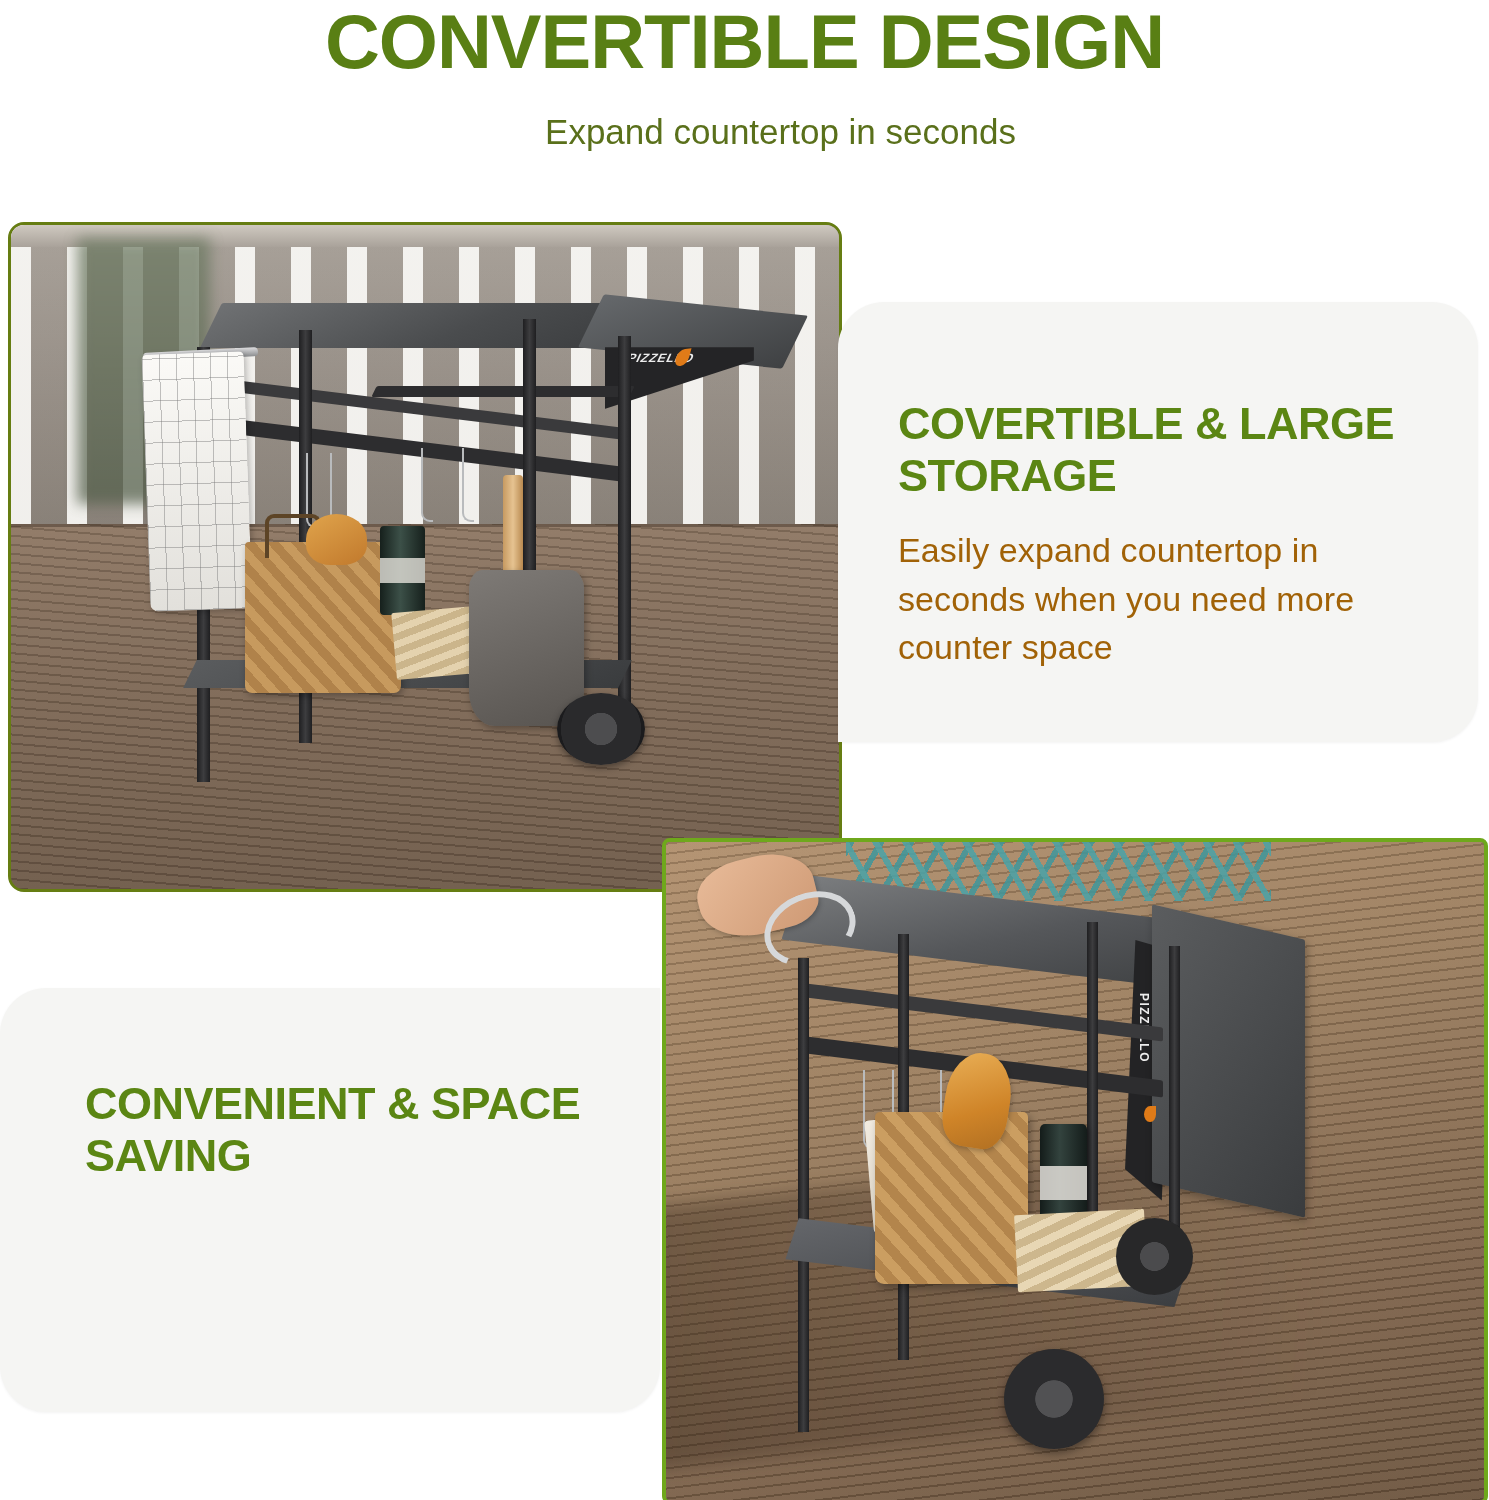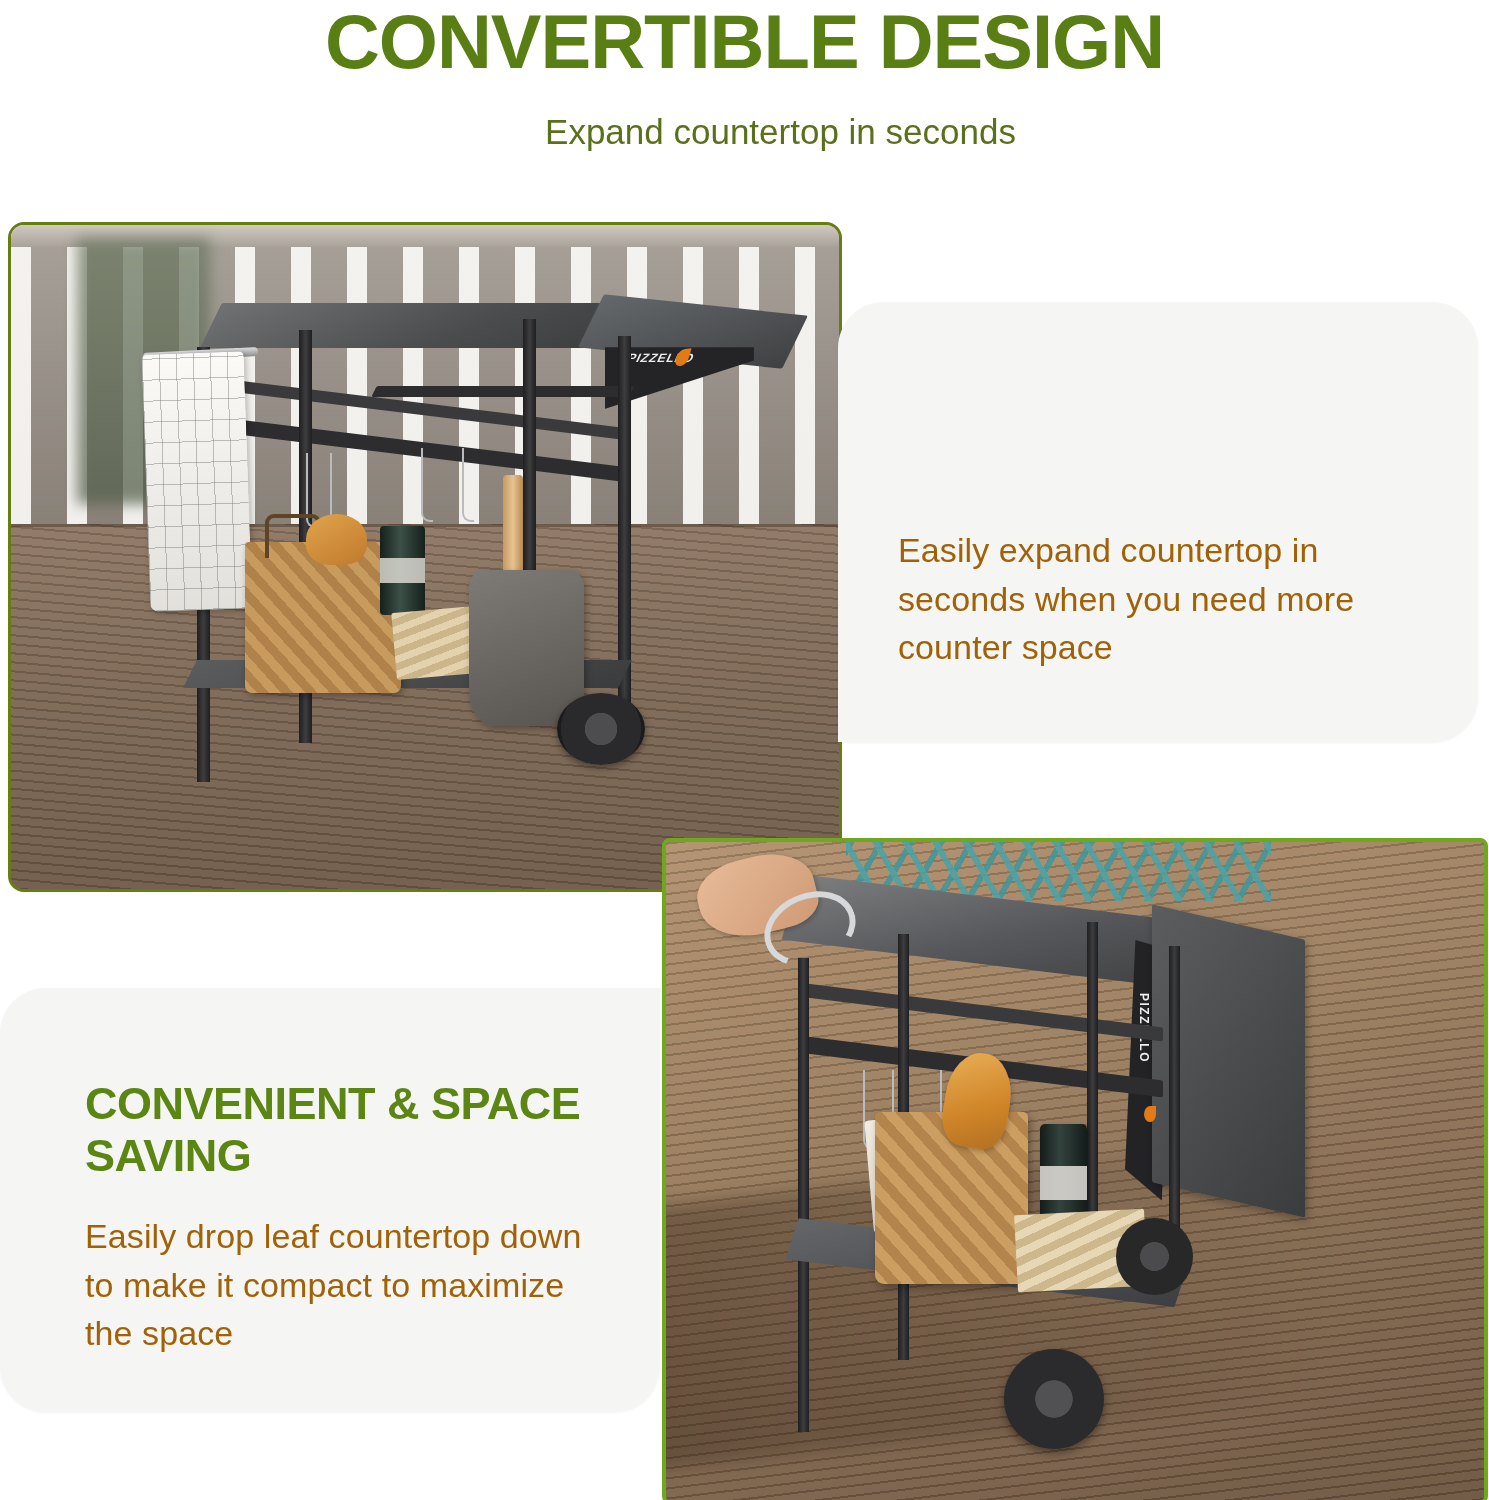--- a/index.html
+++ b/index.html
@@ -250,26 +250,26 @@
         <div class="canis"></div>
         <div class="wood1"></div>
         <div class="peelh"></div>
         <div class="peel"></div>
         <div class="wheel1"></div>
       </div>
     </div>
   </div>
 
   <div class="card card-right">
+    <div class="card-head ch-right">COVERTIBLE &amp; LARGE STORAGE</div>
     <div class="card-body cb-right">Easily expand countertop in seconds when you need more counter space</div>
   </div>
 
   <div class="card card-left">
     <div class="card-head ch-left">CONVENIENT &amp; SPACE SAVING</div>
-    <div class="card-body cb-left">Easily drop leaf countertop down to make it compact to maximize the space</div>
   </div>
 
   <div class="photo photo-2">
     <div class="ph-in">
       <div class="p2-deck"></div>
       <div class="p2-chairs"></div>
       <div class="p2-shadow"></div>
 
       <div class="c2">
         <div class="top2"></div>

